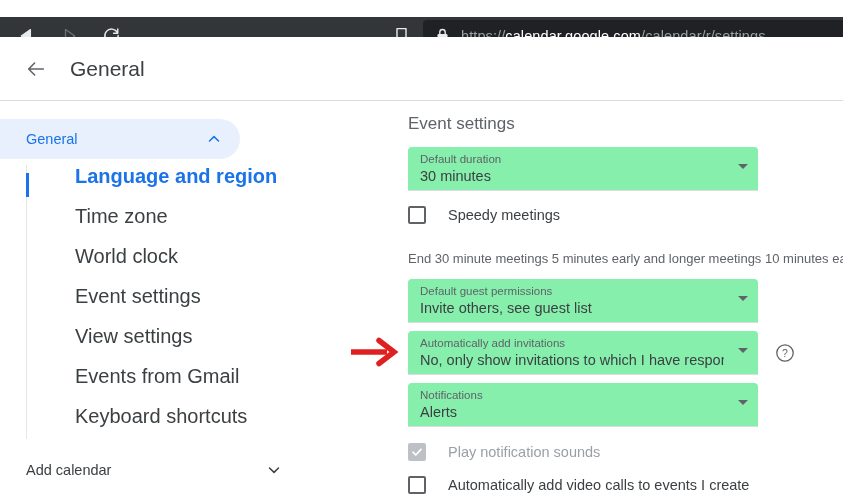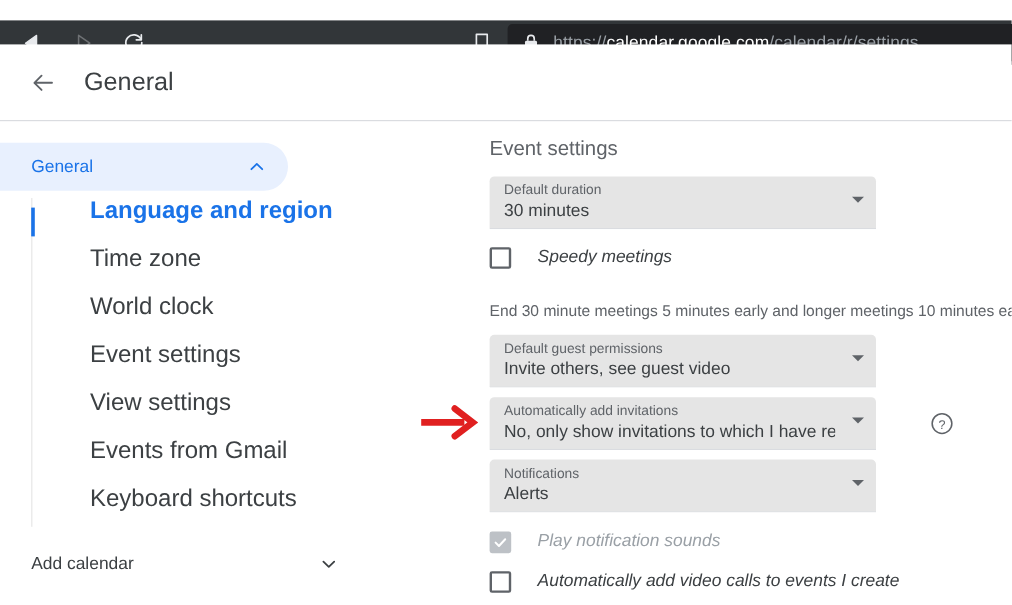--- a/index.html
+++ b/index.html
@@ -194,23 +194,23 @@
     position: absolute;
     left: 108px;
     top: 12px;
     font-size: 17px;
     color: #5f6368;
   }
 
   .field {
     position: absolute;
     left: 108px;
-    width: 322px;
+    width: 350px;
     height: 44px;
-    background: #e5e5e5;
+    background: #86efac;
     border-radius: 4px 4px 0 0;
     border-bottom: 1px solid #dadce0;
     box-sizing: border-box;
     padding: 5px 34px 0 12px;
     cursor: pointer;
   }
   .field-label {
     font-size: 11.5px;
     color: #5f6368;
     line-height: 14px;
@@ -230,23 +230,22 @@
     width: 0; height: 0;
     border-left: 5px solid transparent;
     border-right: 5px solid transparent;
     border-top: 5px solid #5f6368;
   }
 
   .checkrow {
     position: absolute;
     left: 108px;
     display: flex;
-    align-items: flex-start;
-    cursor: pointer;
-    font-style: italic;
+    align-items: center;
+    cursor: pointer;
   }
   .cbox {
     width: 18px;
     height: 18px;
     box-sizing: border-box;
     border: 2px solid #5f6368;
     border-radius: 2px;
     background: #ffffff;
     flex: 0 0 auto;
   }
@@ -409,21 +408,21 @@
 
   <div class="checkrow" style="top:104px;">
     <span class="cbox"></span>
     <span class="clabel">Speedy meetings</span>
   </div>
 
   <div class="helper-text" style="top:149px;">End 30 minute meetings 5 minutes early and longer meetings 10 minutes early</div>
 
   <div class="field" style="top:177px;">
     <div class="field-label">Default guest permissions</div>
-    <div class="field-value">Invite others, see guest video</div>
+    <div class="field-value">Invite others, see guest list</div>
     <span class="field-caret"></span>
   </div>
 
   <div class="field" style="top:229px;">
     <div class="field-label">Automatically add invitations</div>
     <div class="field-value">No, only show invitations to which I have respond…</div>
     <span class="field-caret"></span>
   </div>
 
   <div class="help-icon" style="top:240px;">

